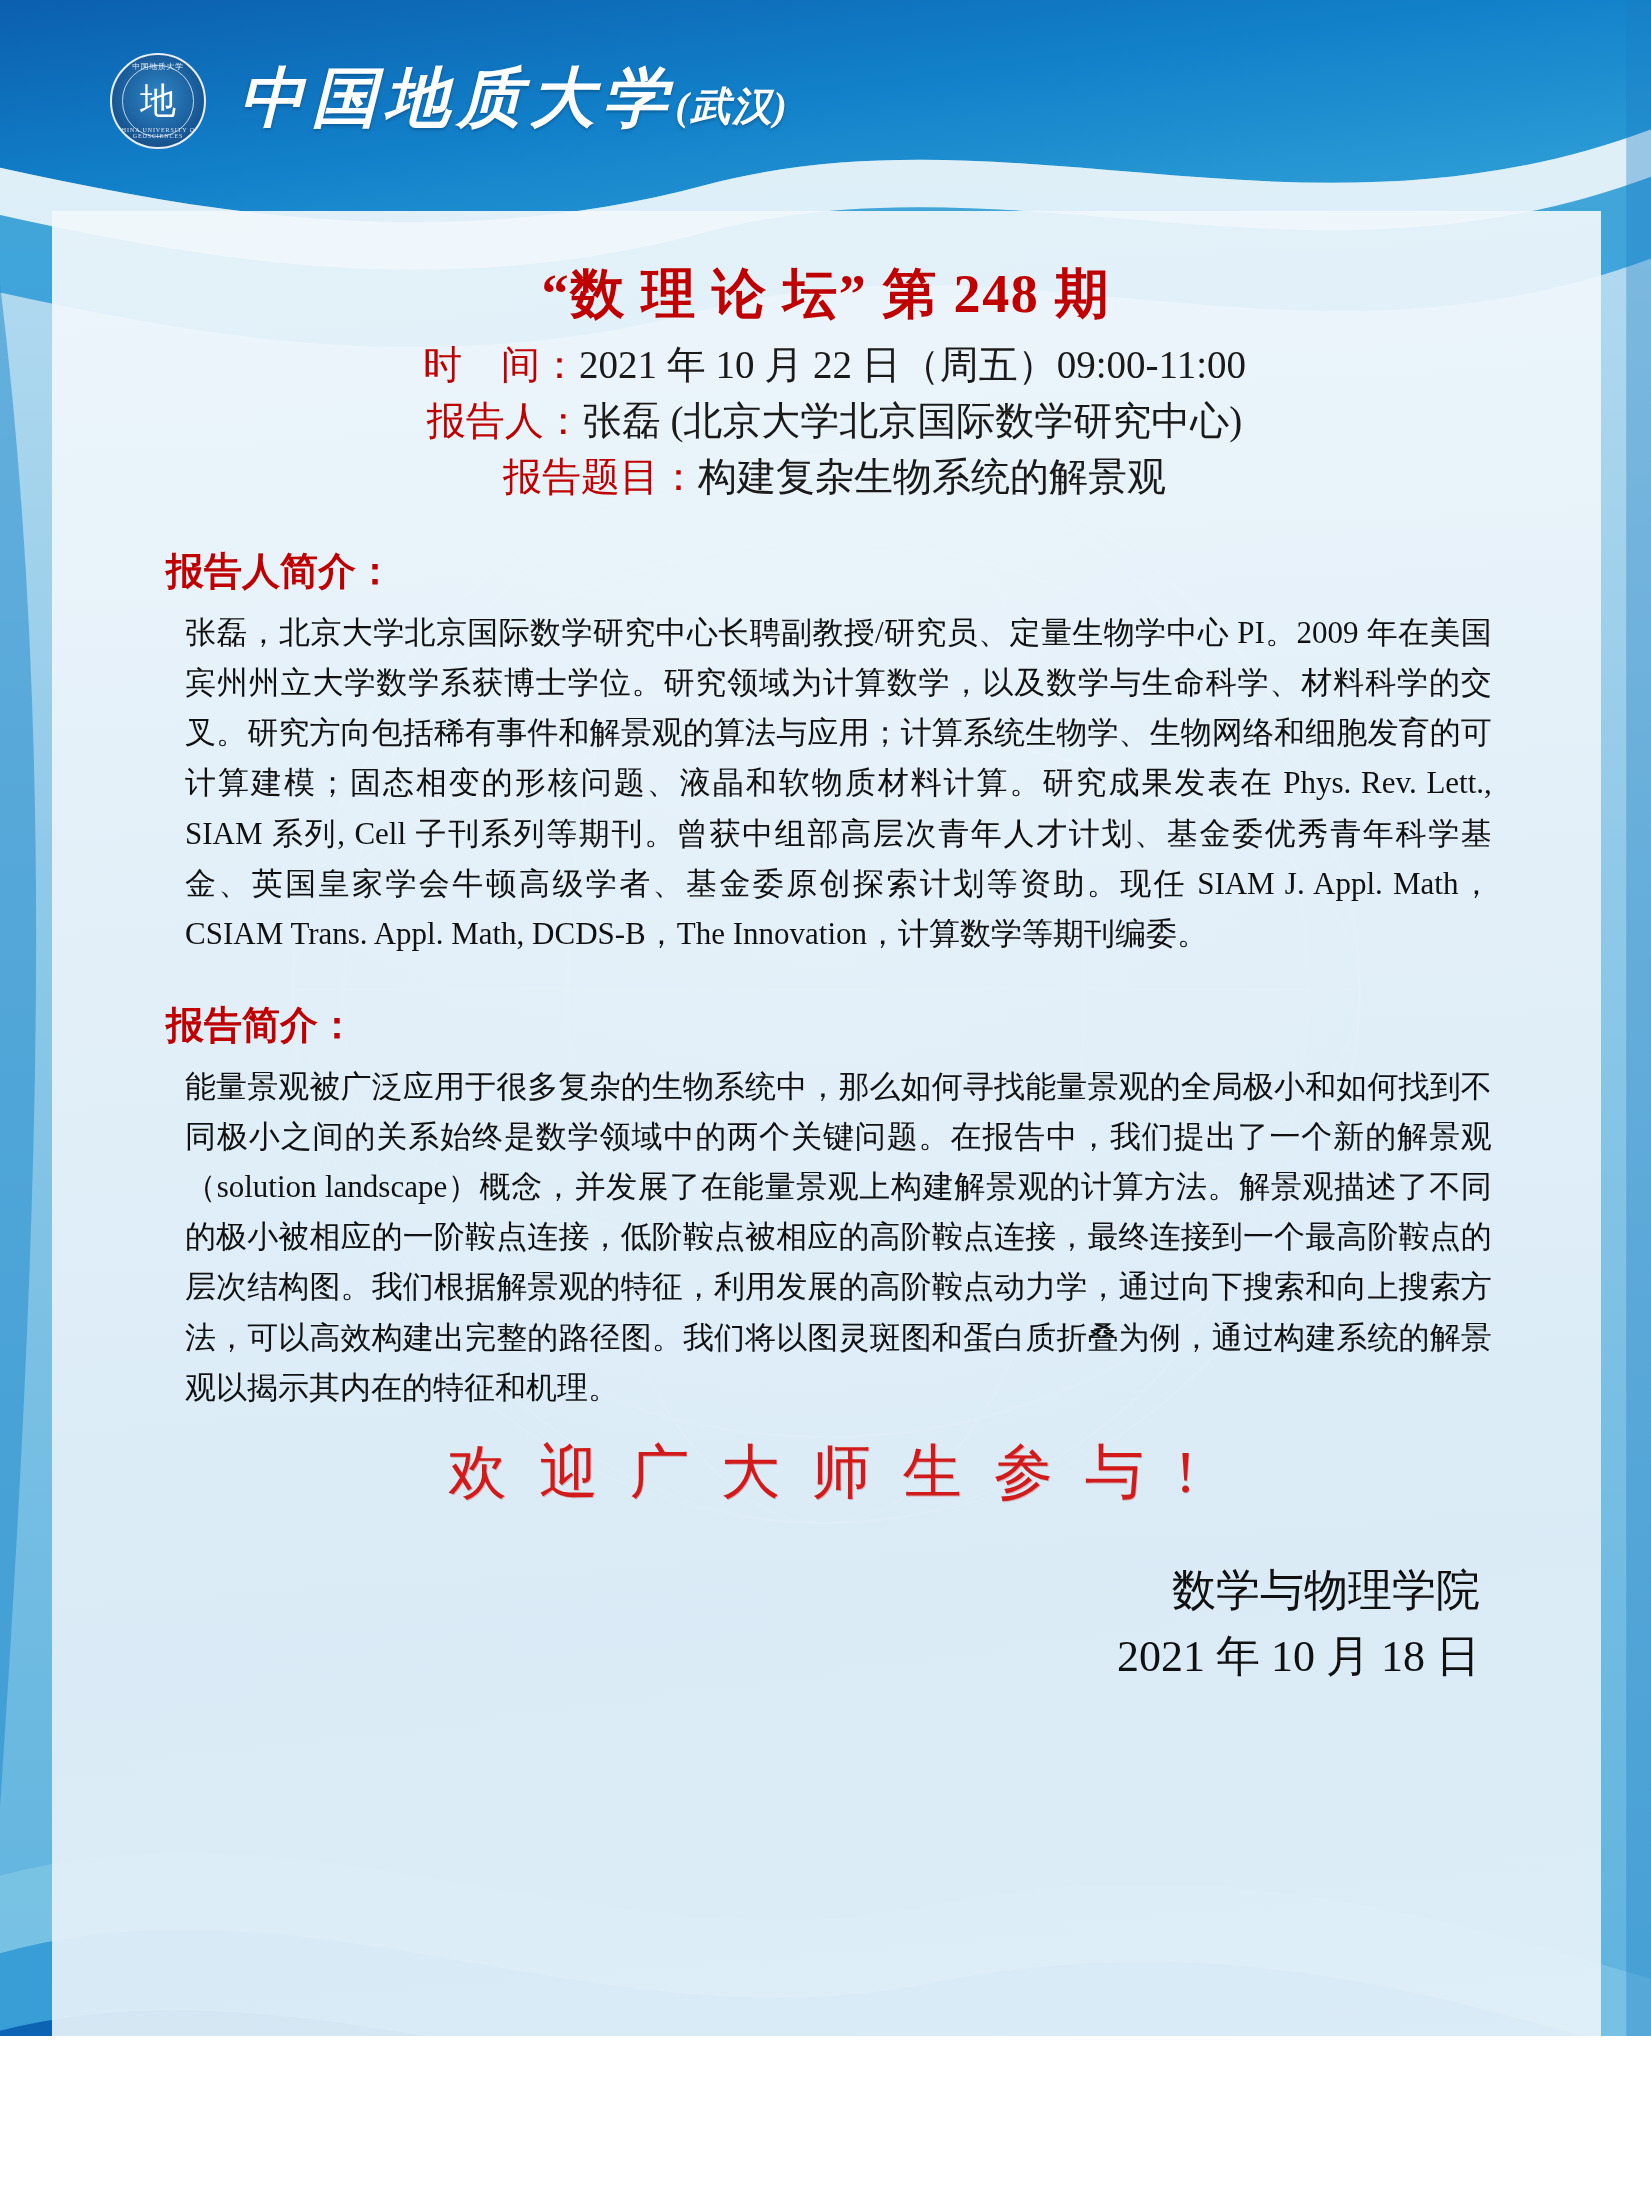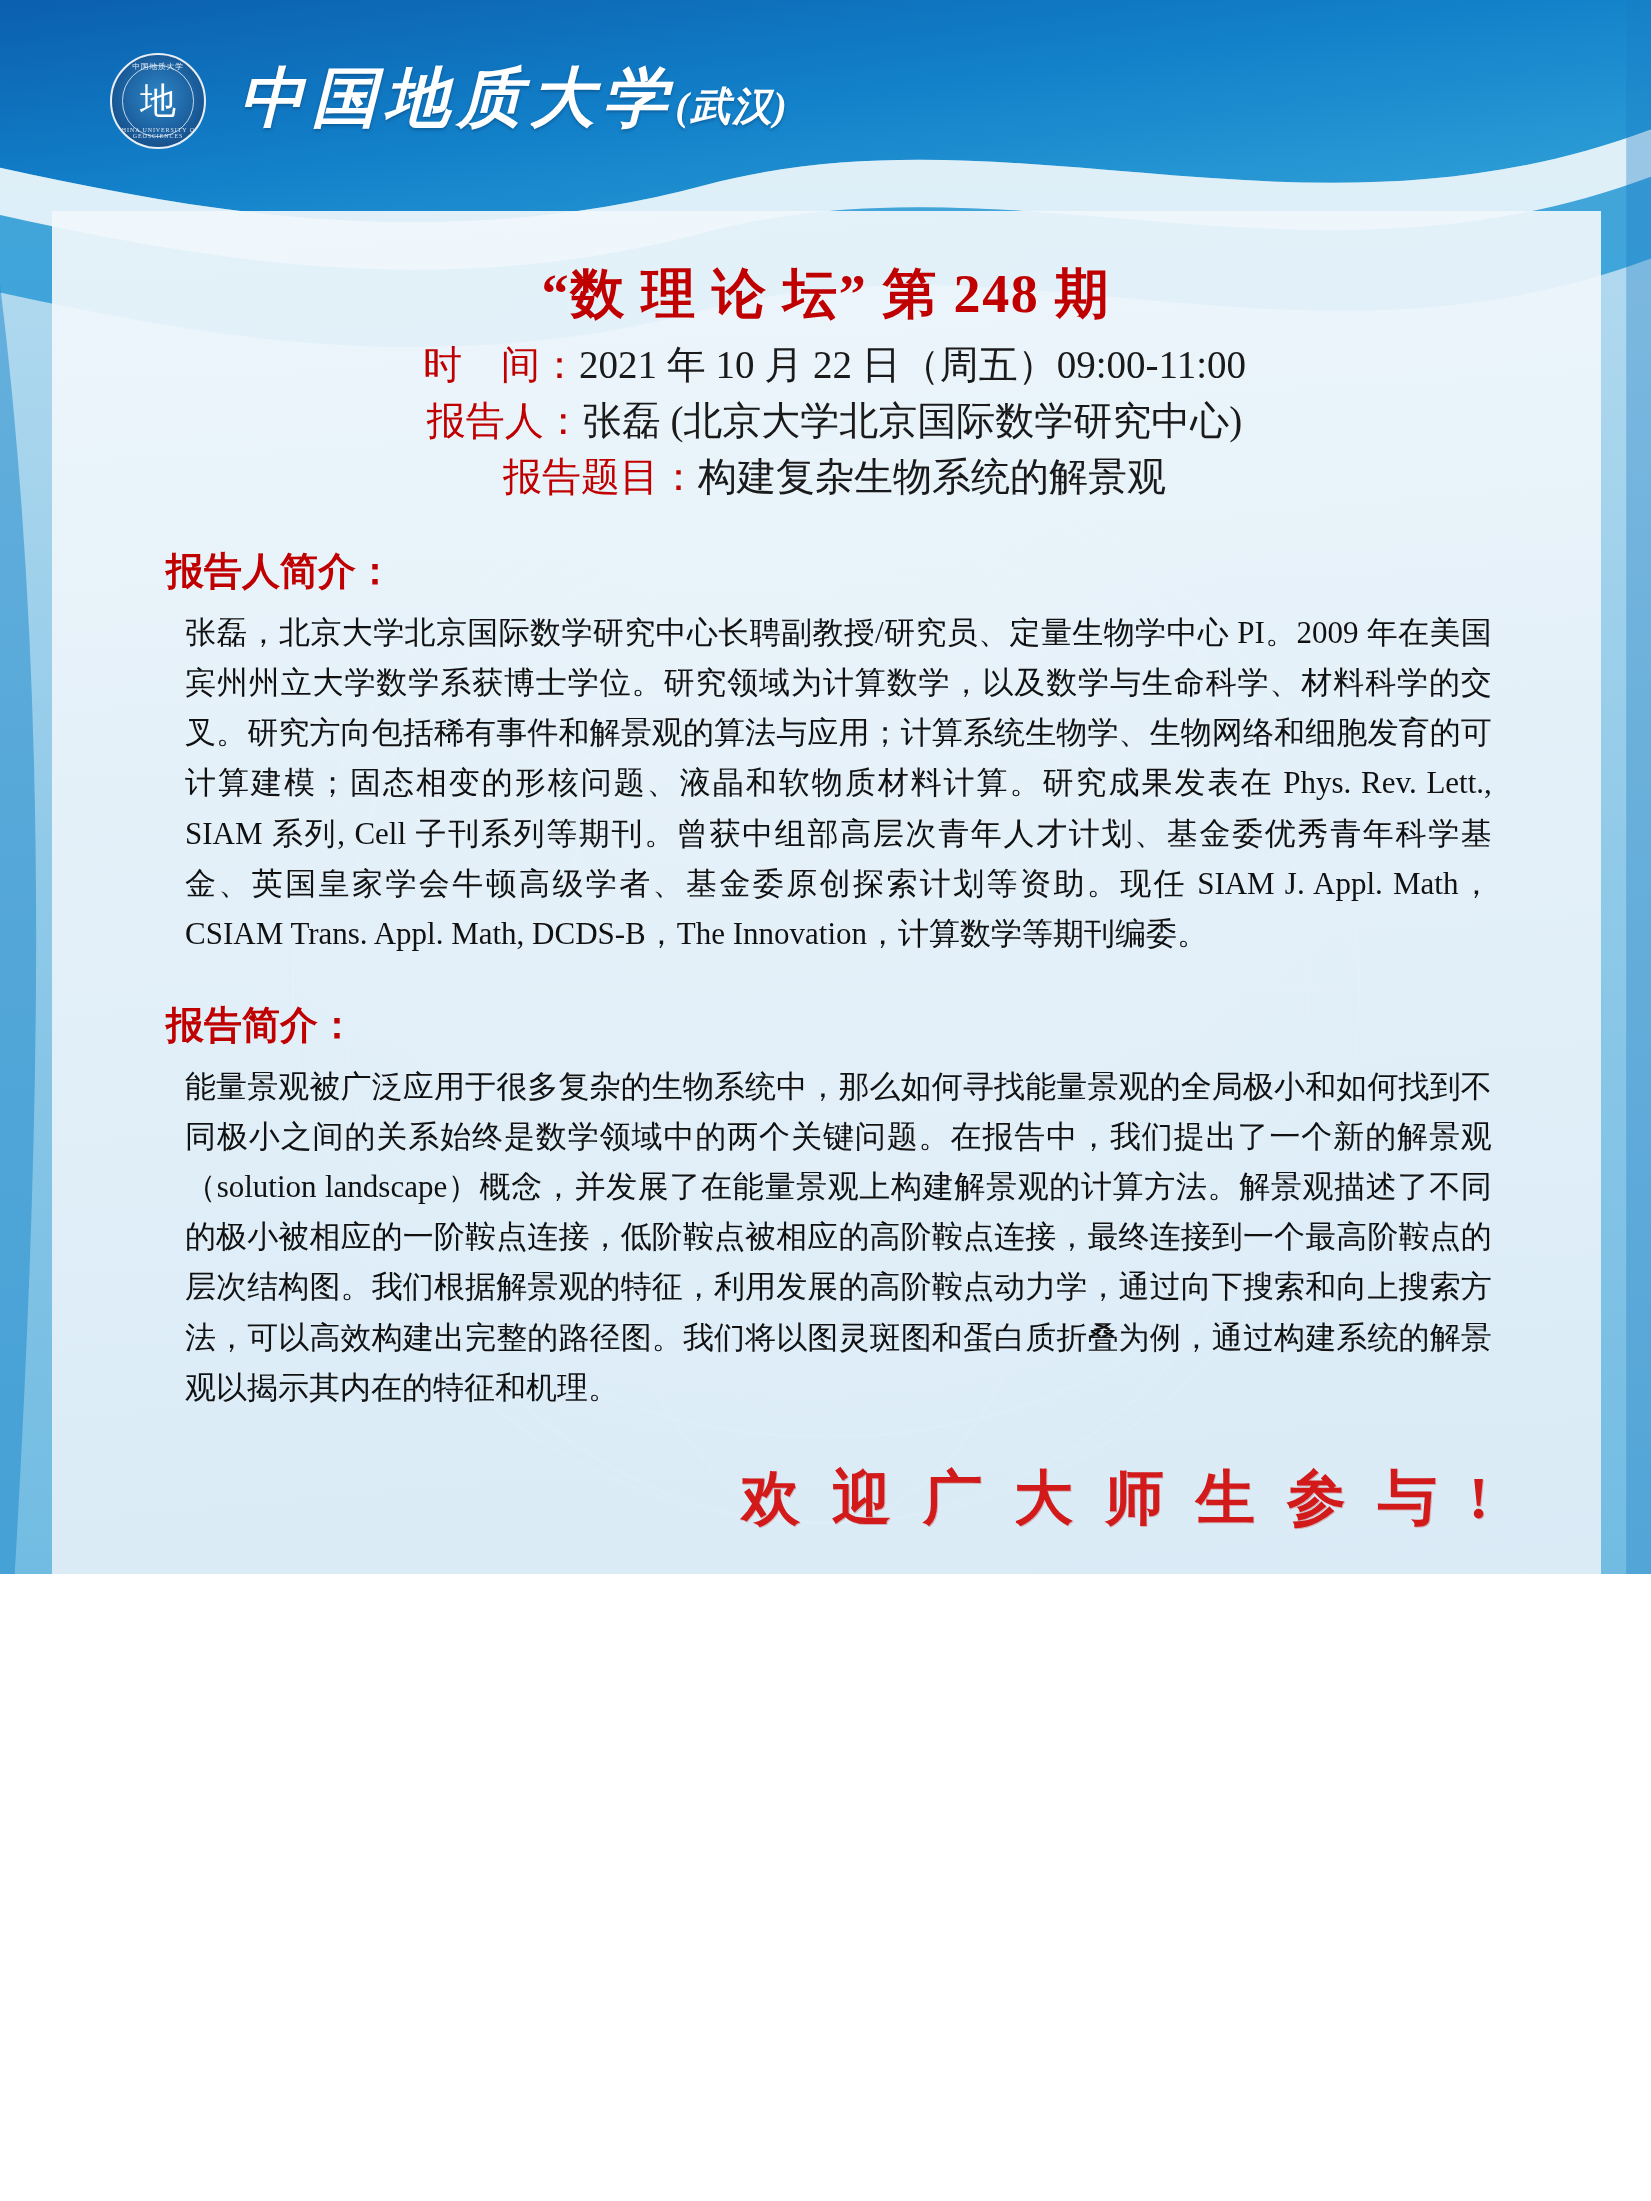--- a/index.html
+++ b/index.html
@@ -6,21 +6,21 @@
     margin: 0;
     padding: 0;
     background: #ffffff;
   }
   body {
     font-family: "Liberation Serif", "DejaVu Serif", serif;
   }
   .poster {
     position: relative;
     width: 1652px;
-    height: 1574px;
+    height: 2036px;
     overflow: hidden;
     background: linear-gradient(160deg, #0a66b8 0%, #1a86d0 18%, #7fc4e8 40%, #cfe8f5 60%, #eaf4fb 78%, #dcecf7 100%);
   }
   
   .bg-svg {
     position: absolute;
     inset: 0;
     width: 1652px;
     height: 2202px;
   }
@@ -146,26 +146,26 @@
   }
   .body-text {
     font-size: 31px;
     line-height: 1.62;
     color: #111111;
     text-align: justify;
     margin-left: 30px;
     margin-right: 5.2px;
   }
   .welcome {
-    text-align: right;
+    text-align: center;
     font-size: 59px;
     color: #d21a1a;
-    font-weight: bold;
+    font-weight: normal;
     letter-spacing: 8.6px;
-    margin-top: 46px;
+    margin-top: 20px;
     font-family: "Liberation Serif", "DejaVu Serif", serif;
     text-shadow: 0.9px 0.9px 0 rgba(180,0,0,0.25);
   }
   .signature {
     margin-top: 45px;
     text-align: right;
     font-size: 44px;
     line-height: 1.5;
     color: #111111;
     padding-right: 17px;

